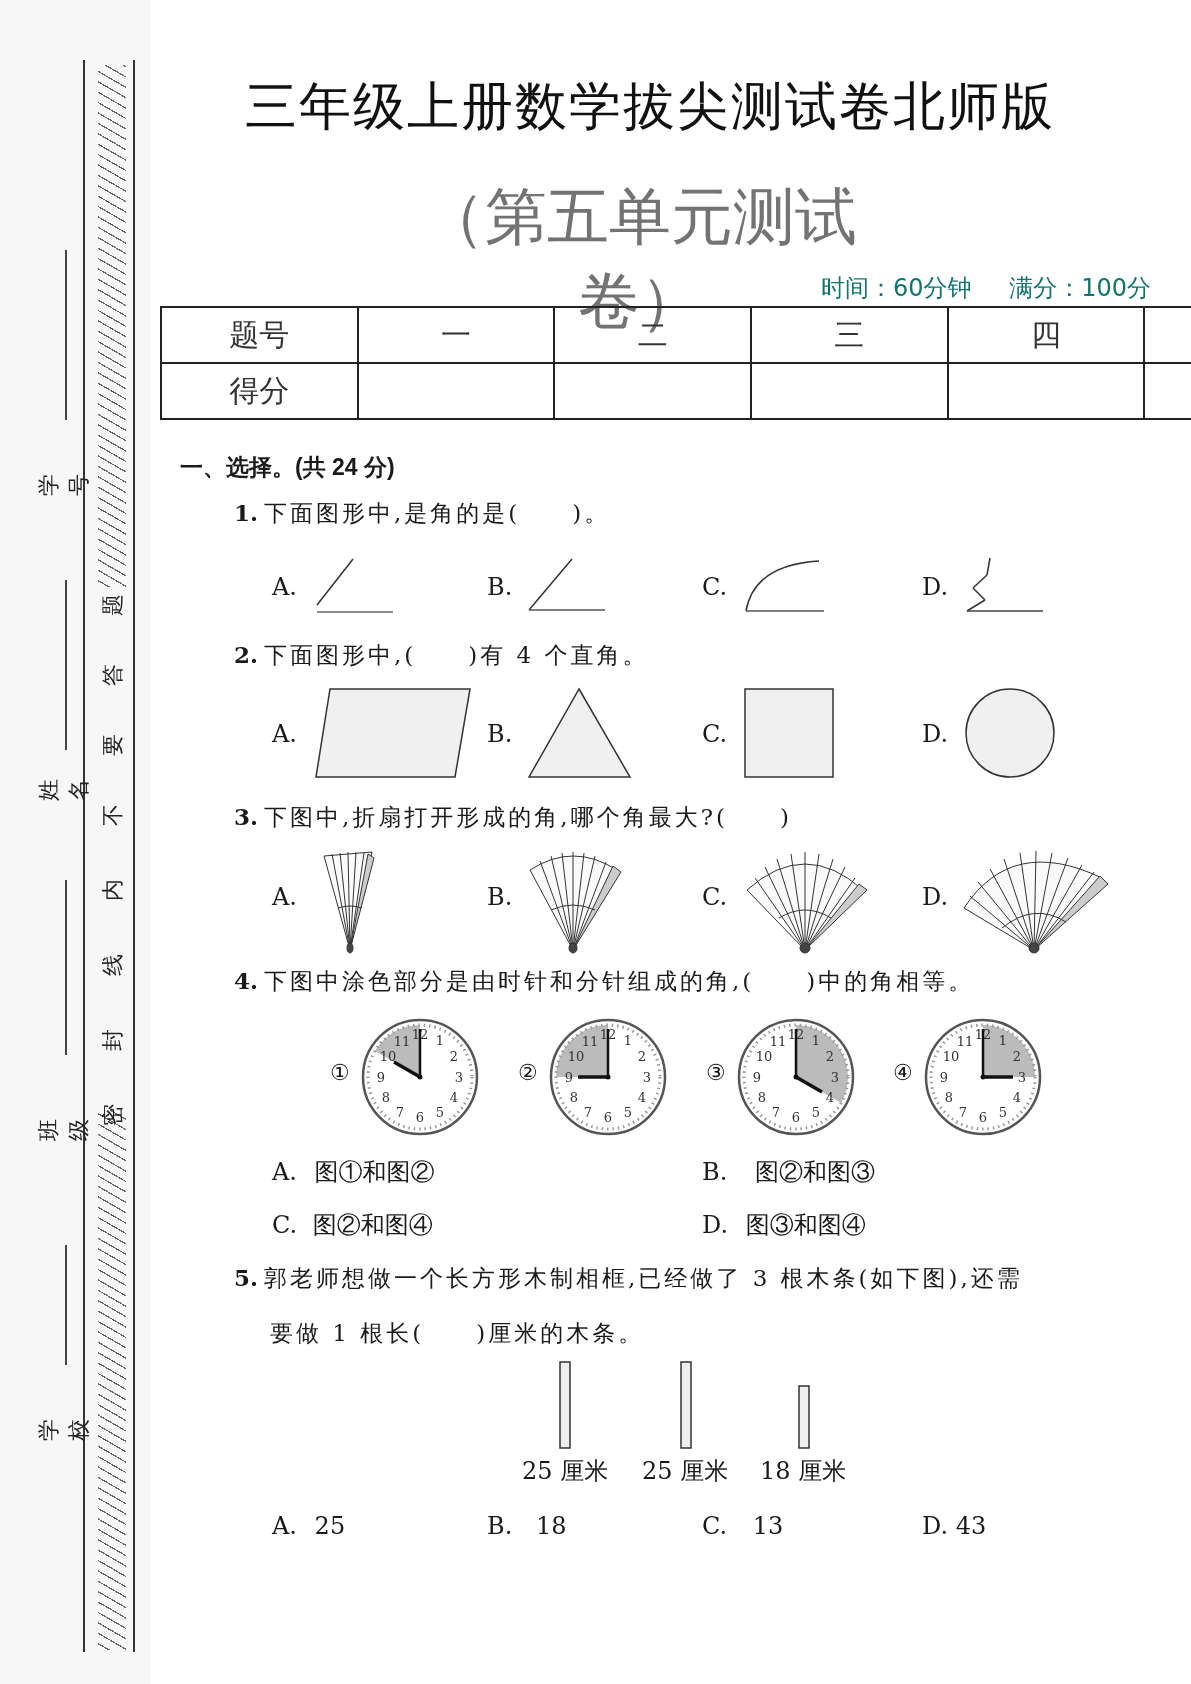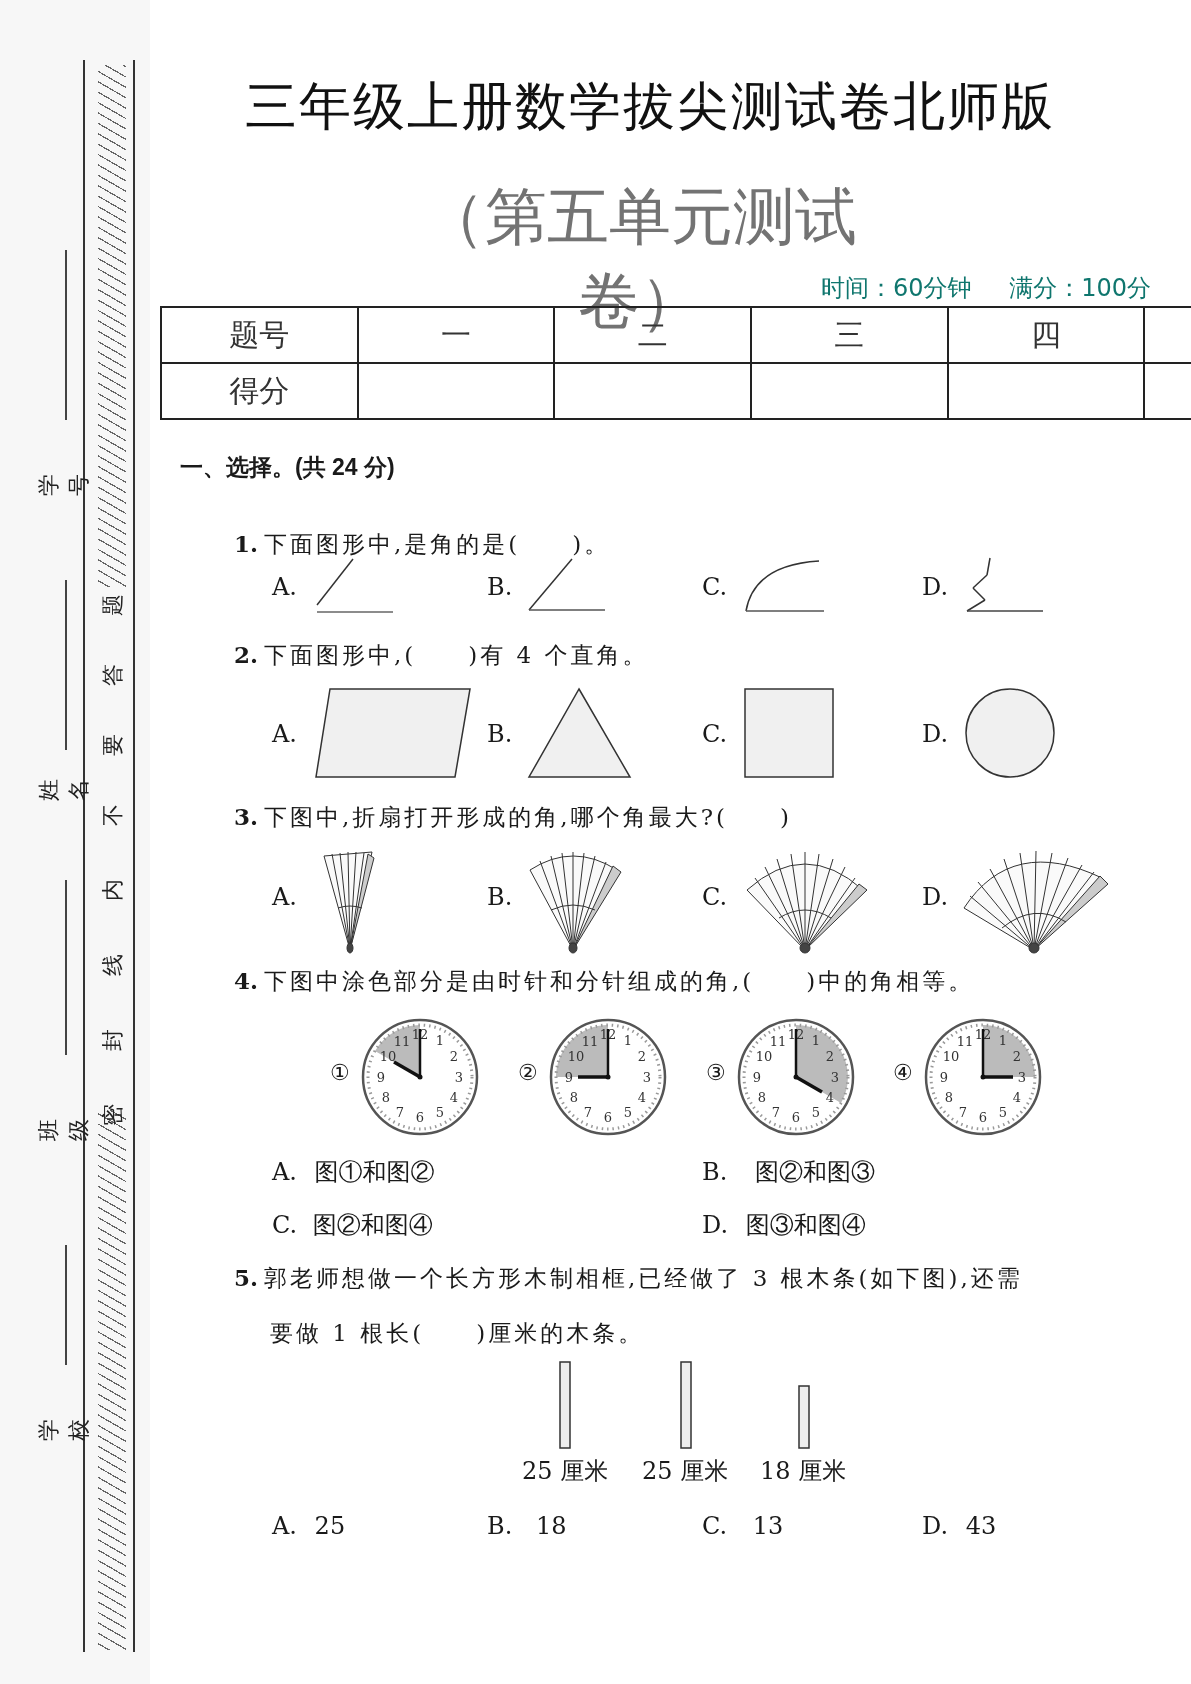--- a/index.html
+++ b/index.html
@@ -92,21 +92,21 @@
     <td></td>
     <td></td>
     <td></td>
     <td></td>
   </tr>
 </tbody>
   </table>
 
 <div class="section-heading">一、选择。(共 24 分)</div>
 
-<div class="q" style="top:529px">
+<div class="q" style="top:498px">
   <b>1.</b><span>下面图形中,是角的是(　　)。</span>
 </div>
 <div class="opt" style="left:272px;top:573px">A.</div>
 <svg class="fig" style="left:315px;top:555px" width="80" height="60">
   <line x1="2" y1="50" x2="38" y2="4" stroke="#333" stroke-width="1.5"></line>
   <line x1="2" y1="57" x2="78" y2="57" stroke="#666" stroke-width="1.5"></line>
 </svg>
 <div class="opt" style="left:487px;top:573px">B.</div>
 <svg class="fig" style="left:527px;top:555px" width="80" height="60">
   <line x1="2" y1="55" x2="45" y2="4" stroke="#333" stroke-width="1.5"></line>
@@ -355,14 +355,14 @@
 <div class="opt" style="left:487px;top:1512px">
   <span>B.</span>
   <span style="margin-left:16px">18</span>
 </div>
 <div class="opt" style="left:702px;top:1512px">
   <span>C.</span>
   <span style="margin-left:18px">13</span>
 </div>
 <div class="opt" style="left:922px;top:1512px">
   <span>D.</span>
-  <span style="margin-left:10px">43</span>
+  <span style="margin-left:0">43</span>
 </div>
 
 </body></html>

